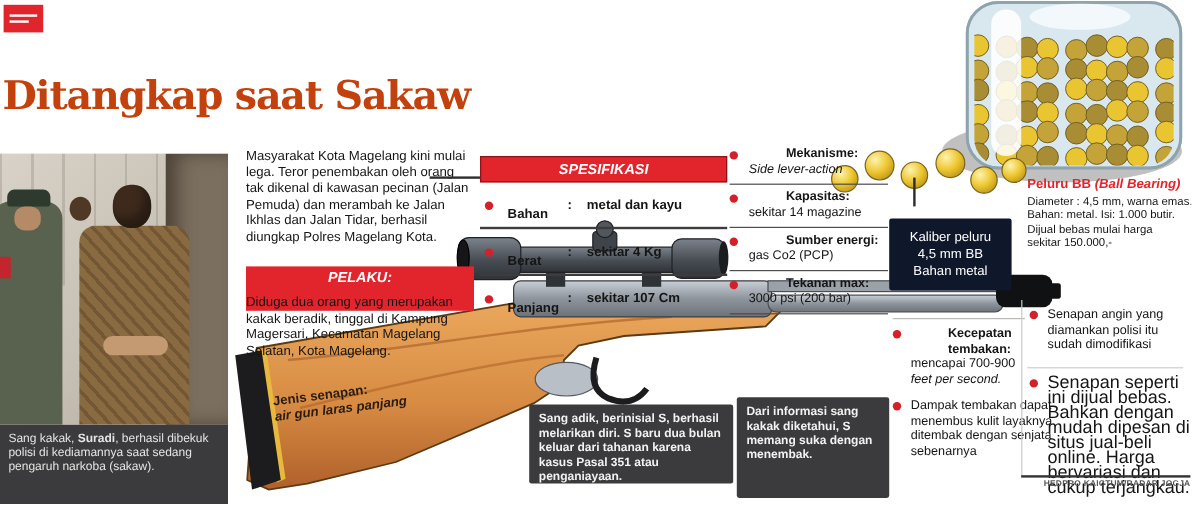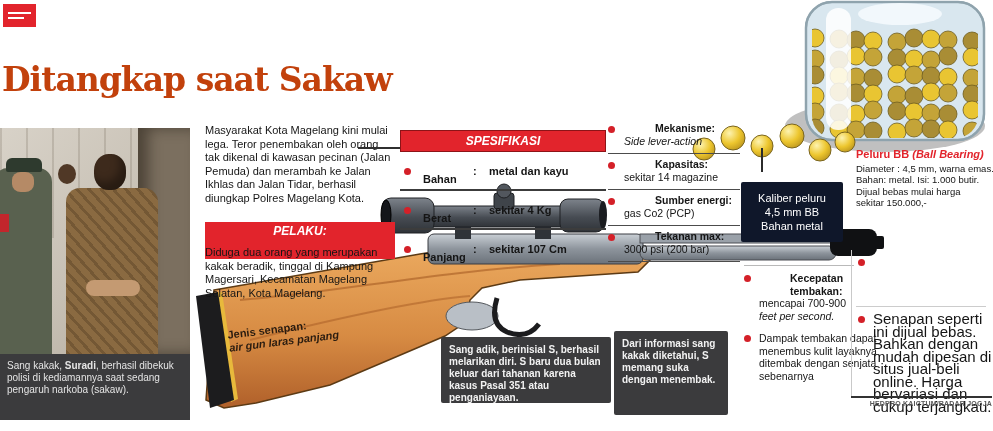--- a/index.html
+++ b/index.html
@@ -75,21 +75,21 @@
   #peluru .pline{white-space:nowrap;}
 
   
   #gun-type{left:228px;top:322px;width:112px;font-size:11px;line-height:13px;font-weight:bold;
       color:#2a1c10;transform:rotate(-7deg);z-index:3;}
 
   
   .dark-box{background:#3b3b3d;color:#f2f2f2;font-size:10px;line-height:12px;font-weight:bold;
       padding:7px 8px;box-sizing:border-box;border-radius:2px;z-index:3;}
   #callout-adik{left:441px;top:337px;width:170px;height:66px;}
-  #callout-informasi{left:614px;top:331px;width:114px;height:84px;}
+  #callout-informasi{left:614px;top:331px;width:127px;height:84px;}
 
   
   #speed-note{left:744px;top:272px;width:118px;font-size:10.5px;line-height:12.5px;z-index:3;
       padding-left:15px;position:absolute;}
   #impact-note{left:744px;top:332px;width:118px;font-size:10.5px;line-height:12.5px;z-index:3;
       padding-left:15px;position:absolute;}
   #speed-note .dot,#impact-note .dot{position:absolute;left:0;top:3px;}
   #impact-top-rule{left:744px;top:265px;width:110px;height:1px;background:#b9b9b9;z-index:3;}
 
   
@@ -350,20 +350,21 @@
     <div class="italic">feet per second.</div>
   </div>
   <div id="impact-note">
     <span class="dot"></span>
     <div>Dampak tembakan dapat menembus kulit layaknya ditembak dengan senjata sebenarnya</div>
   </div>
 
   <div id="vertical-divider" class="abs"></div>
   <div id="note-1">
     <span class="dot"></span>
+    <div>Senapan angin yang diamankan polisi itu sudah dimodifikasi</div>
   </div>
   <div id="notes-divider" class="abs"></div>
   <div id="note-2">
     <span class="dot"></span>
     <div>Senapan seperti ini dijual bebas. Bahkan dengan mudah dipesan di situs jual-beli online. Harga bervariasi dan cukup terjangkau.</div>
   </div>
   <div id="credit-rule" class="abs"></div>
   <div id="credit" class="abs">HEDPRO KAICTUM/RADAR JOGJA</div>
 
 </div>

